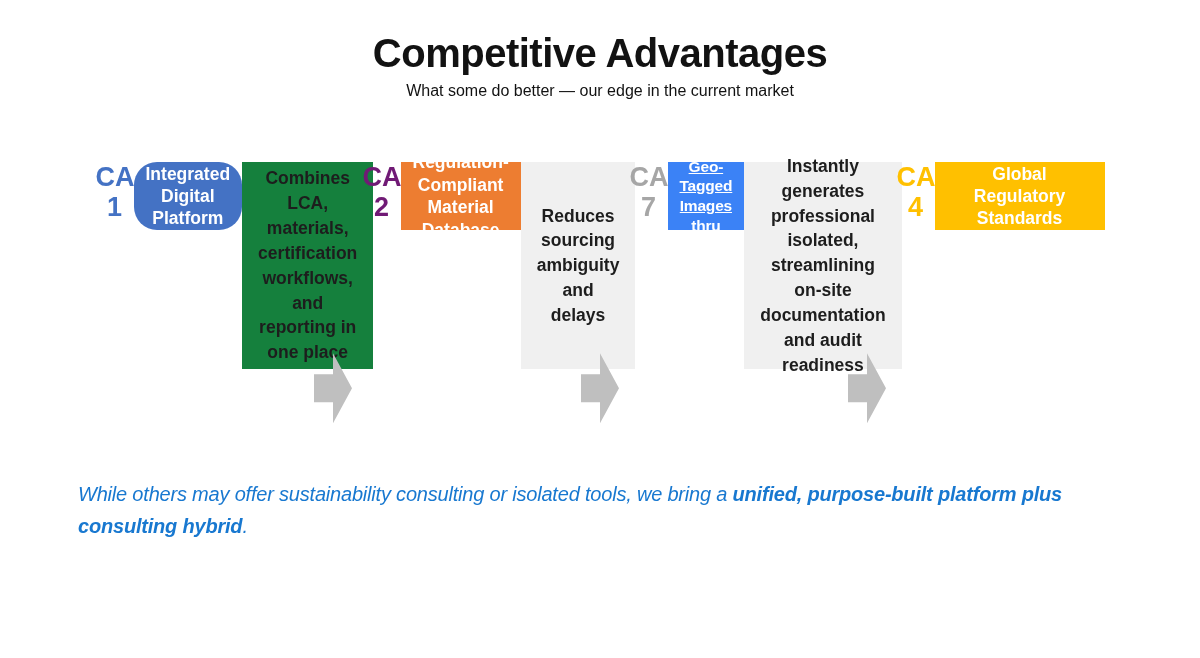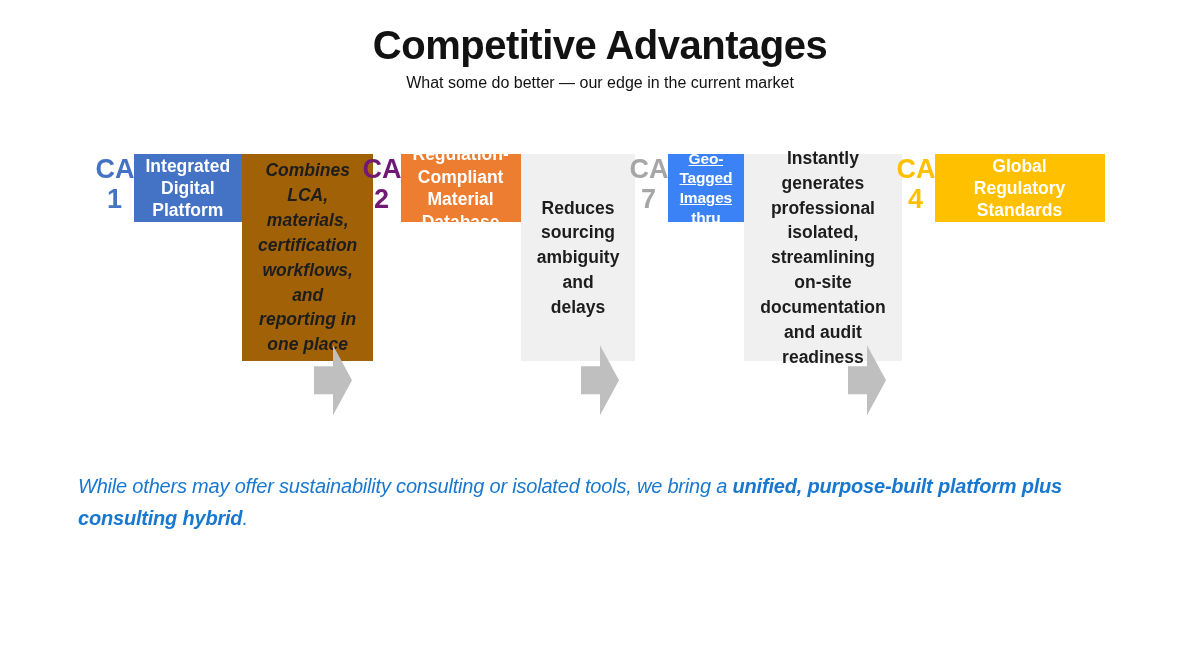--- a/index.html
+++ b/index.html
@@ -11,20 +11,21 @@
   .slide {
     position: relative;
     width: 1200px;
     height: 658px;
     background: #ffffff;
     overflow: hidden;
   }
   .slide-header {
     text-align: center;
     padding-top: 22px;
+    margin-top: 8px;
   }
   .slide-title {
     margin: 0;
     font-size: 40px;
     font-weight: 700;
     color: #121212;
     line-height: 1.15;
     letter-spacing: -0.5px;
   }
   .slide-subtitle {
@@ -118,22 +119,22 @@
 
   <div class="slide-header">
     <h1 class="slide-title" style="color: rgb(18, 18, 18);">Competitive Advantages</h1>
     <p class="slide-subtitle">What some do better — our edge in the current market</p>
   </div>
 
   <div class="columns">
 
     <div class="col c1">
       <div class="ca-label" style="color: rgb(68, 114, 196);">CA 1</div>
-      <div class="ca-header" style="background-color: rgb(68, 114, 196);">Integrated Digital Platform</div>
-      <div class="ca-body" style="background-color: #a16207; font-style: italic;">Combines LCA, materials, certification workflows, and reporting in one place</div>
+      <div class="ca-header" style="background-color: rgb(68, 114, 196); border-radius: 23px;">Integrated Digital Platform</div>
+      <div class="ca-body" style="background-color: #15803d;">Combines LCA, materials, certification workflows, and reporting in one place</div>
       <div class="ca-bar" style="background-color: rgb(68, 114, 196);"></div>
     </div>
 
     <div class="arrow-slot">
       <div class="arrow" style="background-color: rgb(191, 191, 191);"></div>
     </div>
 
     <div class="col c2">
       <div class="ca-label" style="color: #701a75;">CA 2</div>
       <div class="ca-header" style="background-color: rgb(237, 125, 49);">Regulation-Compliant Material Database</div>

